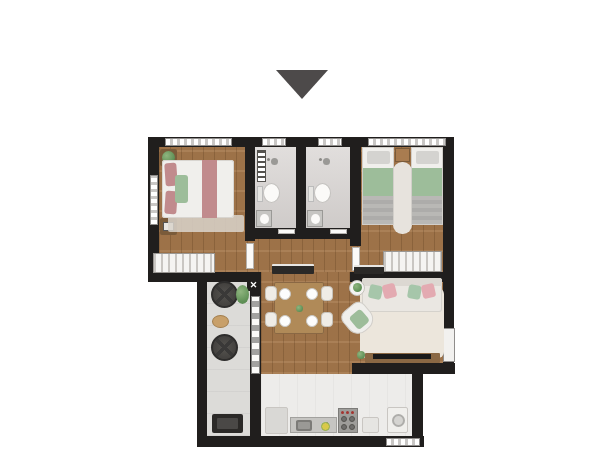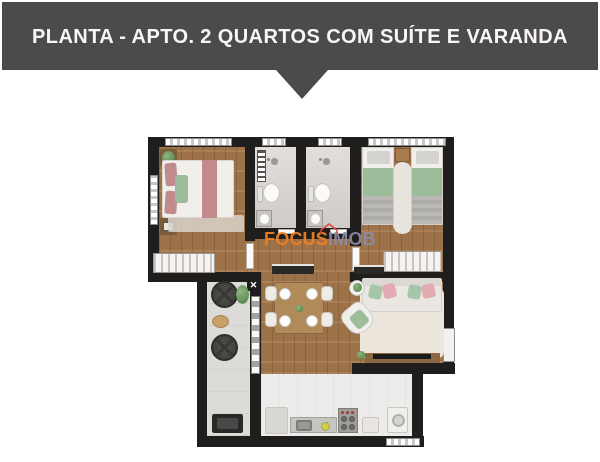--- a/index.html
+++ b/index.html
@@ -53,23 +53,20 @@
         opacity:.92;white-space:nowrap;z-index:40;}
   #wm-focus{color:var(--watermark_orange);}
   #wm-imob{color:var(--watermark_gray);}
   #wm-house{position:absolute;left:54px;top:-7px;z-index:41;}
 </style>
 </head>
 <body>
 
 <div id="page">
 
-  <div id="banner">
-    <span id="banner-title">PLANTA - APTO. 2 QUARTOS COM SUÍTE E VARANDA</span>
-  </div>
   <div id="banner-arrow"></div>
 
   <div id="plan">
 
     <div class="abs wood" style="left:19px;top:27px;width:284px;height:125px;"></div>
     <div class="abs wood" style="left:121px;top:152px;width:182px;height:91px;"></div>
     <div class="abs wood" style="left:121px;top:243px;width:91px;height:11px;"></div>
     <div class="abs tile-bath" style="left:115px;top:27px;width:41px;height:81px;"></div>
     <div class="abs tile-bath" style="left:166px;top:27px;width:44px;height:81px;"></div>
     <div class="abs tile-balcony" style="left:67px;top:152px;width:43px;height:164px;"></div>
@@ -203,21 +200,15 @@
       <div class="burner" style="left:2px;top:7px;"></div>
       <div class="burner" style="left:10px;top:7px;"></div>
       <div class="burner" style="left:2px;top:15px;"></div>
       <div class="burner" style="left:10px;top:15px;"></div>
     </div>
     <div class="whitebox" style="left:222px;top:297px;width:17px;height:16px;background:#e6e5e2;"></div>
     <div class="whitebox" style="left:247px;top:287px;width:21px;height:26px;">
       <div class="abs" style="left:4px;top:6px;width:13px;height:13px;border-radius:50%;background:#d5d4d1;border:2px solid #aeadaa;box-sizing:border-box;"></div>
     </div>
 
-    <div id="watermark">
-      <span id="wm-focus">FOCUS</span><span id="wm-imob">IMOB</span>
-      <svg id="wm-house" width="22" height="14" viewBox="0 0 22 14">
-        <path d="M3 12 L3 8 L11 2 L19 8 L19 12" fill="none" stroke="#e2453f" stroke-width="1.6"></path>
-      </svg>
-    </div>
 
   </div>
 </div>
 
 </body></html>

